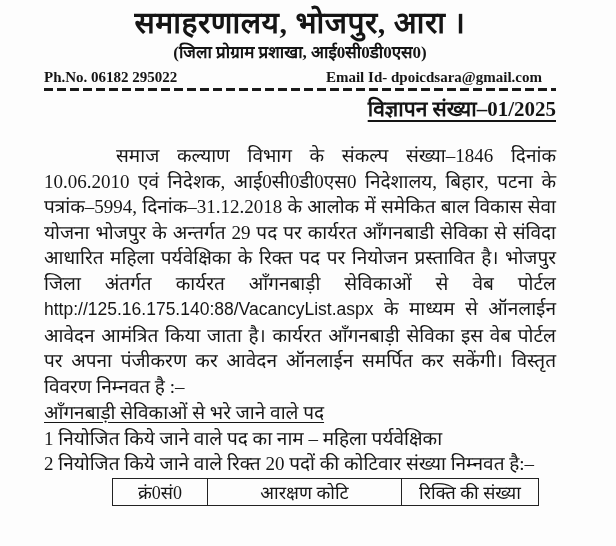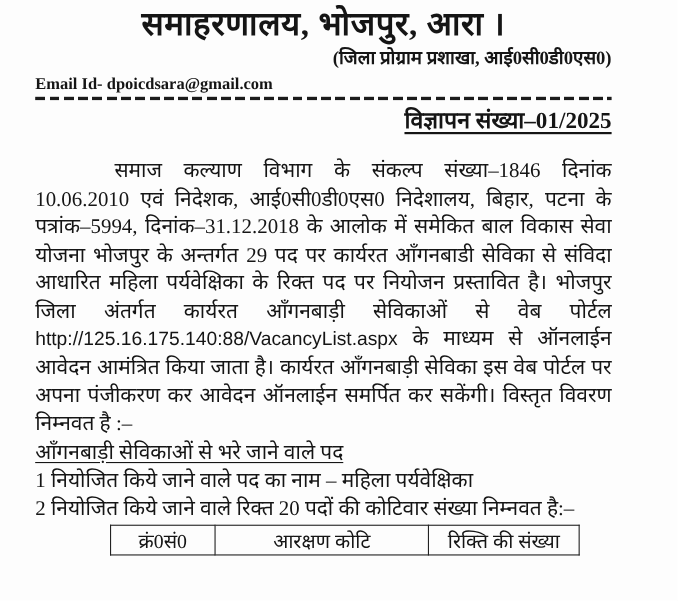--- a/index.html
+++ b/index.html
@@ -12,34 +12,34 @@
     height: 546px;
     overflow: hidden;
     font-family: "Liberation Serif", "DejaVu Serif", serif;
     color: #151515;
     background: #fdfdfd;
   }
   .page {
     box-sizing: border-box;
     width: 588px;
     height: 546px;
-    padding: 5px 32px 0 32px;
+    padding: 5px 32px 0 44px;
     overflow: hidden;
     border-radius: 15px;
   }
   
   .office-title {
     text-align: center;
     font-size: 30px;
     line-height: 36px;
     font-weight: bold;
     letter-spacing: 0.5px;
   }
   .office-subtitle {
-    text-align: right;
+    text-align: center;
     font-size: 17px;
     line-height: 23px;
     font-weight: bold;
   }
   .contact-row {
     display: flex;
     justify-content: space-between;
     align-items: baseline;
     margin-top: 3px;
     font-size: 15px;
@@ -126,20 +126,21 @@
 </head>
 <body>
 
 <div class="page">
 
   <div class="office-title">समाहरणालय, भोजपुर, आरा ।</div>
 
   <div class="office-subtitle">(जिला प्रोग्राम प्रशाखा, आई0सी0डी0एस0)</div>
 
   <div class="contact-row">
+    <span class="phone">Ph.No. 06182 295022</span>
     <span class="email">Email Id- dpoicdsara@gmail.com</span>
   </div>
 
   <div class="dashed-divider"></div>
 
 
   <div class="ad-number-wrap">
     <span class="ad-number">विज्ञापन संख्या–01/2025</span>
   </div>
 

